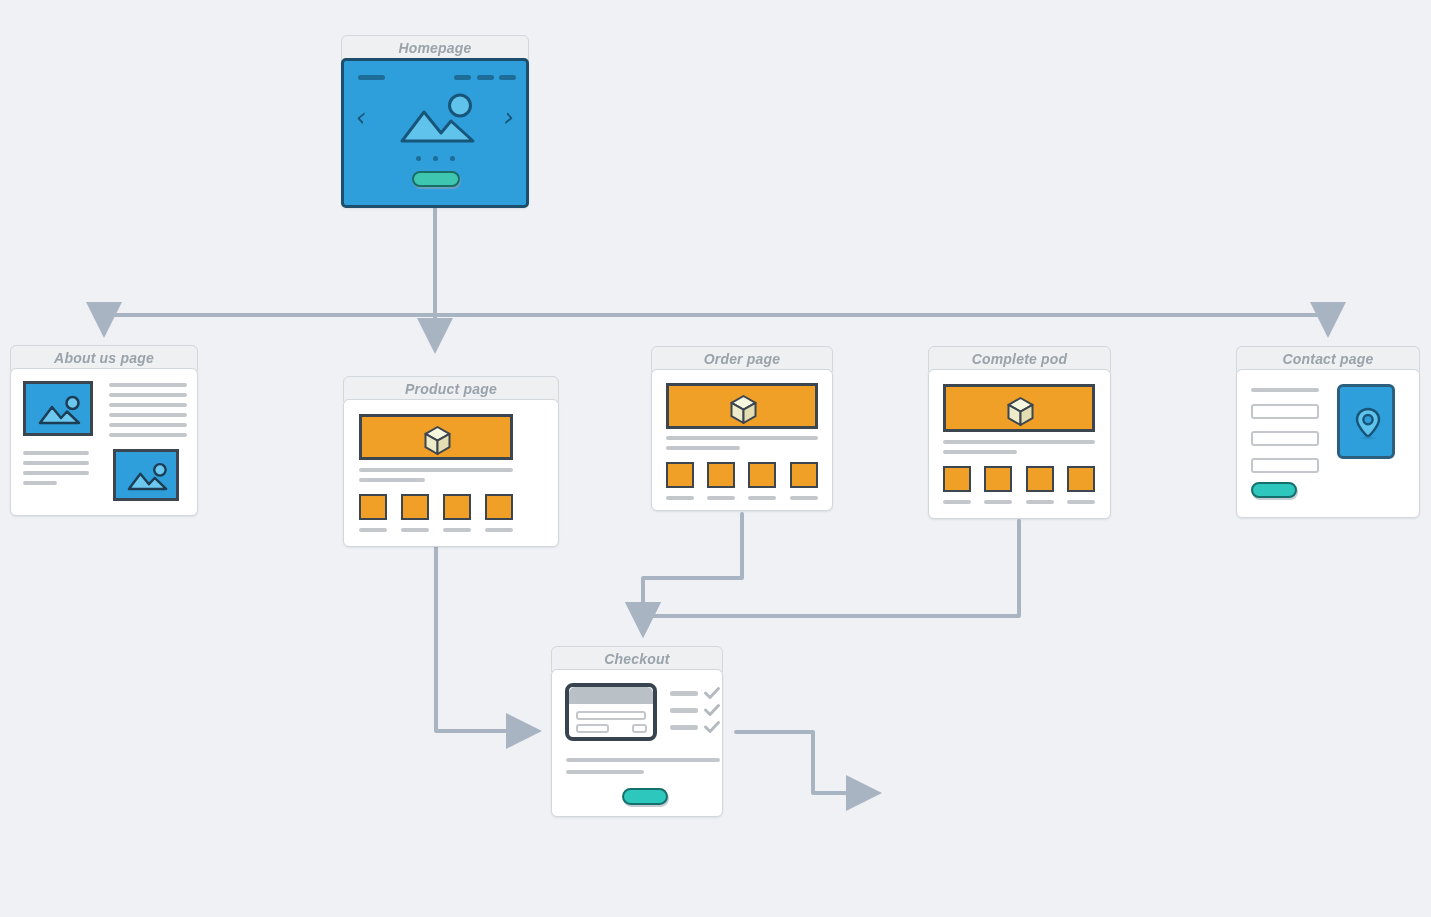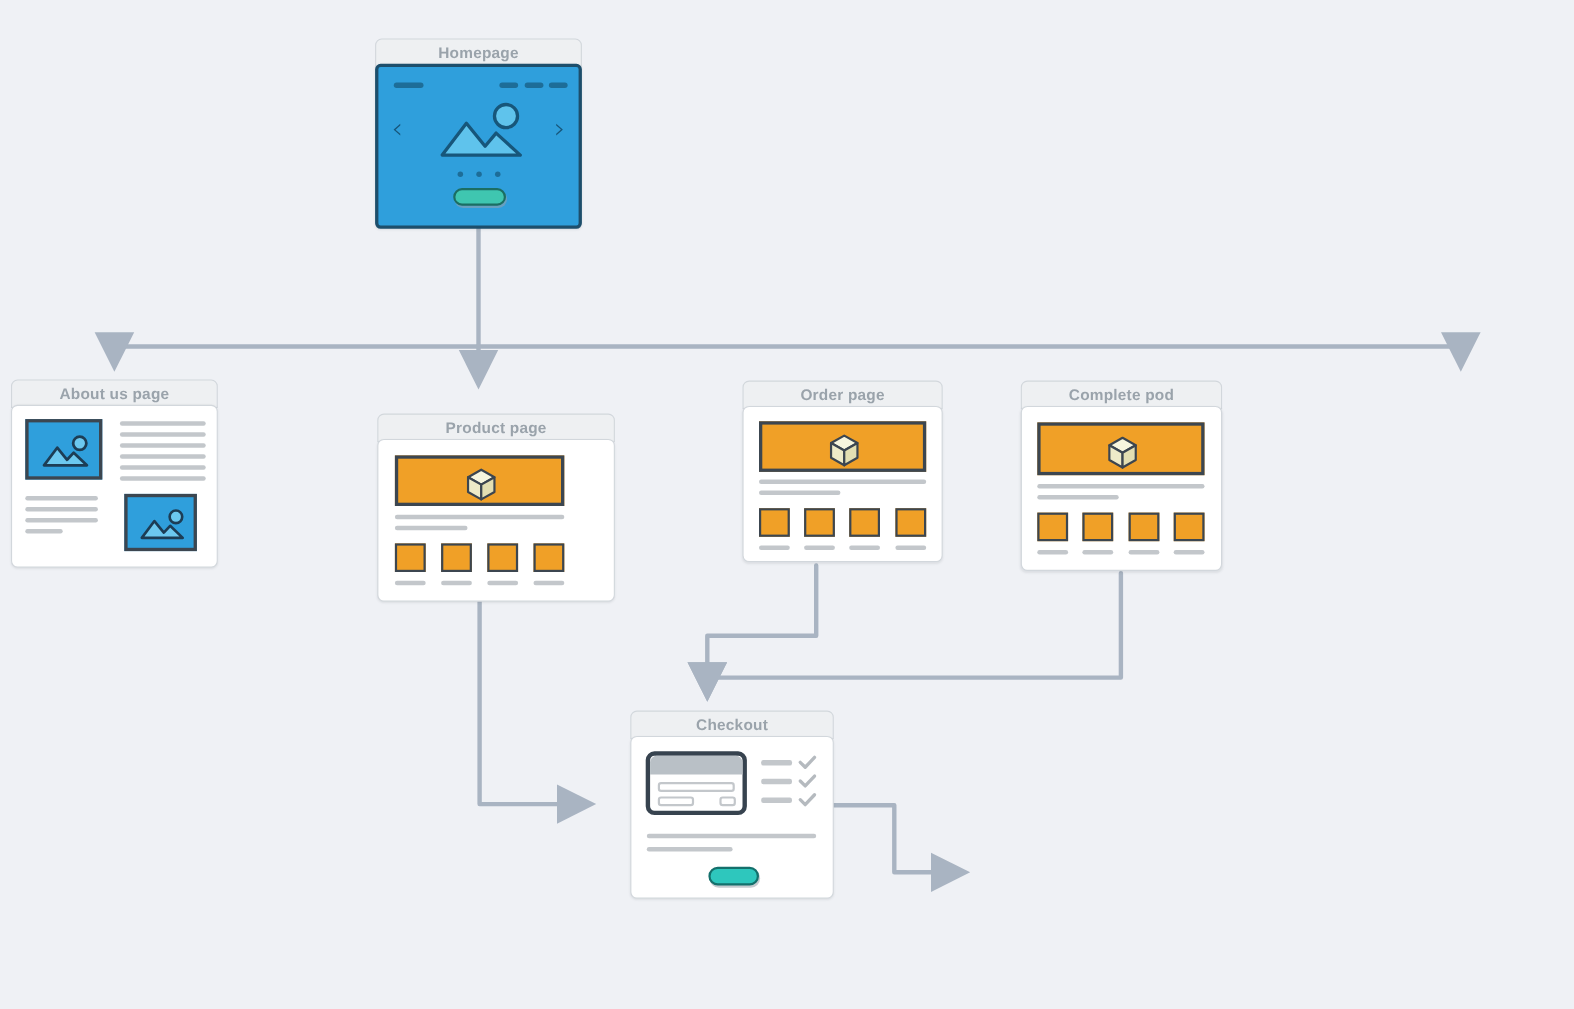--- a/index.html
+++ b/index.html
@@ -3,21 +3,21 @@
 <meta charset="utf-8">
 <style>
   * { box-sizing: border-box; margin:0; padding:0; }
   html,body { width:1431px; height:917px; }
   body {
     background:#eff1f5;
     font-family:"Liberation Sans", sans-serif;
     position:relative;
     overflow:hidden;
   }
-  #canvas { position:absolute; inset:0; width:1431px; height:917px; }
+  #canvas { position:absolute; inset:0; width:1431px; height:917px;font-style:italic; }
   #edges { position:absolute; left:0; top:0; width:1431px; height:917px; pointer-events:none; }
 
   
   .node { position:absolute; }
   .node-title {
     position:relative;
     height:26px;
     background:#eef0f2;
     border:1px solid #d2d7dc;
     border-radius:6px 6px 0 0;
@@ -168,21 +168,21 @@
       <div class="obox thin" style="left:99px;top:94px;width:28px;height:26px;"></div>
       <div class="obox thin" style="left:141px;top:94px;width:28px;height:26px;"></div>
 
       <div class="bar" style="left:15px;top:128px;width:28px;height:4px;"></div>
       <div class="bar" style="left:57px;top:128px;width:28px;height:4px;"></div>
       <div class="bar" style="left:99px;top:128px;width:28px;height:4px;"></div>
       <div class="bar" style="left:141px;top:128px;width:28px;height:4px;"></div>
     </div>
   </div>
 
-  <div class="node" style="left:651px;top:346px;width:182px;margin-left:24px;">
+  <div class="node" style="left:651px;top:346px;width:182px;">
     <div class="node-title">Order page</div>
     <div class="node-body" style="height:142px;">
       <div class="obox" style="left:14px;top:13px;width:152px;height:46px;">
         <svg style="position:absolute;left:61px;top:9px;" width="27" height="29" viewBox="0 0 27 29">
           <path d="M13.5,1 L25.5,7.8 L13.5,14.6 L1.5,7.8 Z" fill="#f7f6de" stroke="#3c4650" stroke-width="2" stroke-linejoin="round"></path>
           <path d="M1.5,7.8 L1.5,21.2 L13.5,28 L13.5,14.6 Z" fill="#eeebc8" stroke="#3c4650" stroke-width="2" stroke-linejoin="round"></path>
           <path d="M25.5,7.8 L25.5,21.2 L13.5,28 L13.5,14.6 Z" fill="#e3dfb2" stroke="#3c4650" stroke-width="2" stroke-linejoin="round"></path>
         </svg>
       </div>
       <div class="bar" style="left:14px;top:66px;width:152px;height:4px;"></div>
@@ -218,22 +218,40 @@
       <div class="obox thin" style="left:97px;top:96px;width:28px;height:26px;"></div>
       <div class="obox thin" style="left:138px;top:96px;width:28px;height:26px;"></div>
 
       <div class="bar" style="left:14px;top:130px;width:28px;height:4px;"></div>
       <div class="bar" style="left:55px;top:130px;width:28px;height:4px;"></div>
       <div class="bar" style="left:97px;top:130px;width:28px;height:4px;"></div>
       <div class="bar" style="left:138px;top:130px;width:28px;height:4px;"></div>
     </div>
   </div>
 
-
-  <div class="node" style="left:573px;top:646px;width:185px;">
+  <div class="node" style="left:1236px;top:346px;width:184px;">
+    <div class="node-title">Contact page</div>
+    <div class="node-body" style="height:149px;">
+      <div class="bar" style="left:14px;top:18px;width:68px;height:4px;"></div>
+      <div class="inputline" style="left:14px;top:34px;width:68px;height:15px;"></div>
+      <div class="inputline" style="left:14px;top:61px;width:68px;height:15px;"></div>
+      <div class="inputline" style="left:14px;top:88px;width:68px;height:15px;"></div>
+      <div class="pill gray" style="left:14px;top:112px;width:46px;height:16px;"></div>
+
+      <div class="blueplain" style="left:100px;top:14px;width:58px;height:75px;">
+        <svg style="position:absolute;left:15px;top:20px;" width="26" height="33" viewBox="0 0 26 33">
+          <path d="M13,2 C19.6,2 24,7 24,12.6 C24,19.8 13,30 13,30 C13,30 2,19.8 2,12.6 C2,7 6.4,2 13,2 Z" fill="#5fc3ec" stroke="#17567a" stroke-width="2.5" stroke-linejoin="round"></path>
+          <circle cx="13" cy="12.6" r="4.6" fill="#2f9fdc" stroke="#17567a" stroke-width="2.5"></circle>
+          <ellipse cx="13" cy="31" rx="8" ry="1.4" fill="#2b8dc4" opacity=".65"></ellipse>
+        </svg>
+      </div>
+    </div>
+  </div>
+
+  <div class="node" style="left:551px;top:646px;width:172px;">
     <div class="node-title">Checkout</div>
     <div class="node-body" style="height:148px;">
 
       <svg style="position:absolute;left:13px;top:13px;" width="92" height="58" viewBox="0 0 92 58">
         <rect x="2" y="2" width="88" height="54" rx="6" fill="#fff" stroke="#37434f" stroke-width="4"></rect>
         <path d="M4,10 a6,6 0 0 1 6,-6 h72 a6,6 0 0 1 6,6 v11 h-84 z" fill="#b9c0c6"></path>
         <rect x="12" y="29" width="68" height="7" rx="2" fill="#fff" stroke="#c3c7cb" stroke-width="2"></rect>
         <rect x="12" y="42" width="31" height="7" rx="2" fill="#fff" stroke="#c3c7cb" stroke-width="2"></rect>
         <rect x="68" y="42" width="13" height="7" rx="2" fill="#fff" stroke="#c3c7cb" stroke-width="2"></rect>
       </svg>

